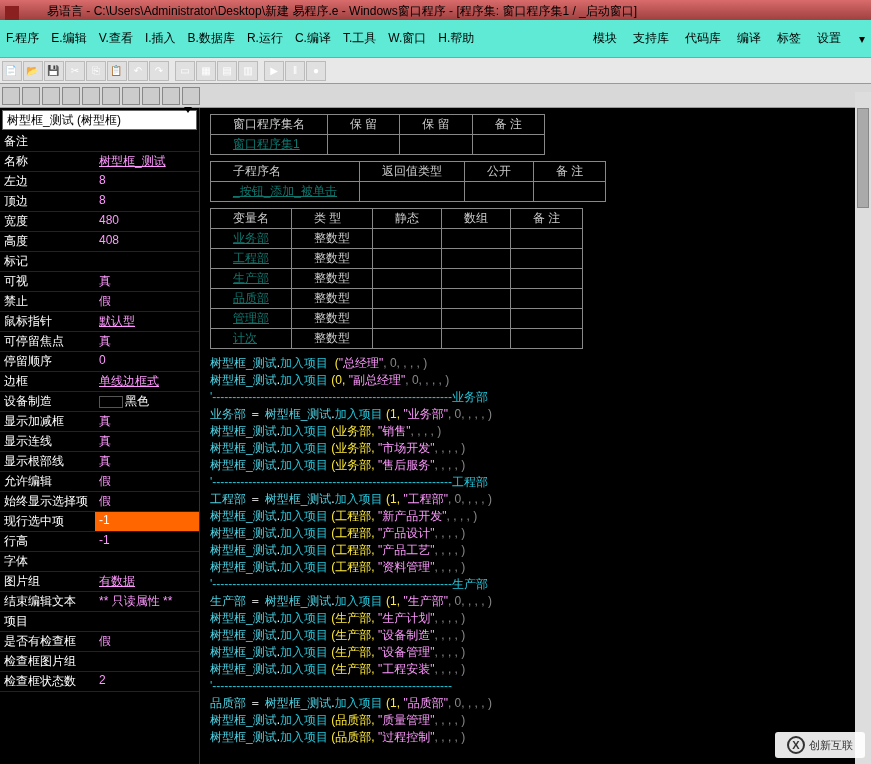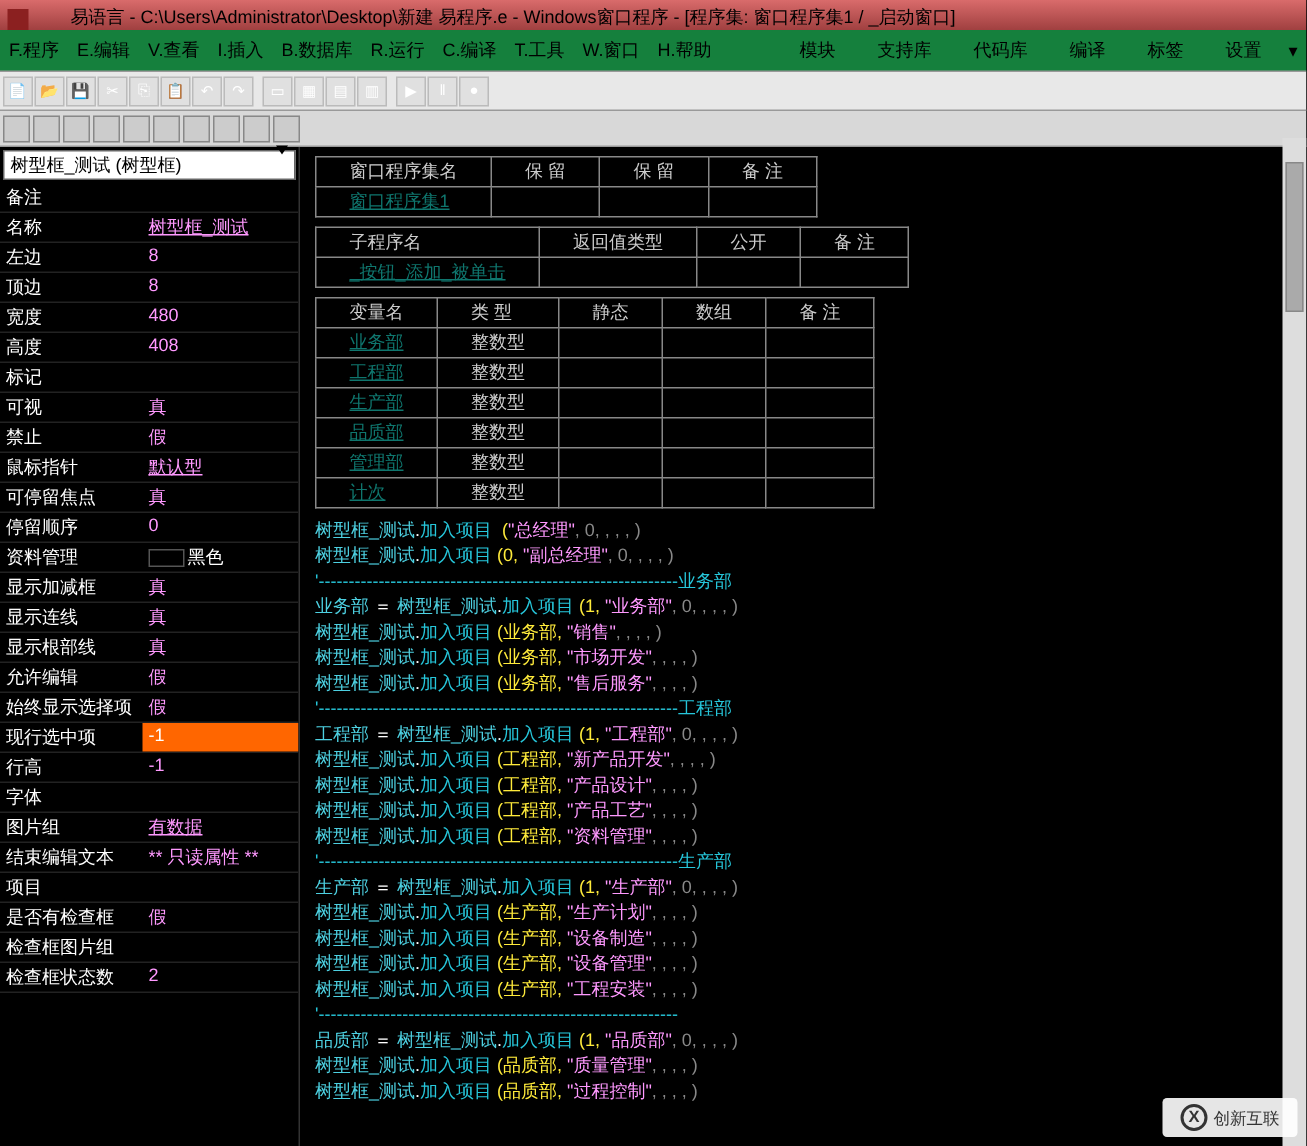--- a/index.html
+++ b/index.html
@@ -1,22 +1,22 @@
 <!DOCTYPE html>
 <html><head>
 <meta charset="utf-8">
 <style>
 * { margin:0; padding:0; box-sizing:border-box; }
 body { width:871px; height:764px; font-family:"Microsoft YaHei","SimSun",sans-serif; font-size:12px; background:#000; color:#fff; overflow:hidden; position:relative; }
 .titlebar { height:20px; background:linear-gradient(to bottom,#d96b6b,#a04040); display:flex; align-items:flex-end; padding:0 5px; color:#000;gap:24px; }
 .titlebar .icon { width:14px; height:14px; background:#8b2020; margin-right:4px; }
-.menubar { height:28px; background:#15803d; display:flex; align-items:center; color:#000; border-bottom:1px solid #999; }
+.menubar { height:38px; background:#5eead4; display:flex; align-items:center; color:#000; border-bottom:1px solid #999; }
 .menubar .left { display:flex; gap:0; }
 .menubar span { padding:2px 6px; cursor:default; }
-.menubar .right { margin-left:auto; display:flex; gap:12px; }
+.menubar .right { margin-left:auto; display:flex; gap:0; }
 .menubar .right span { padding:2px 8px; }
 .menubar .gear { margin-left:4px; }
 .toolbar { height:26px; background:#e8e8e8; border-bottom:1px solid #999; display:flex; align-items:center; gap:1px; padding:0 2px; }
 .toolbar .btn { width:20px; height:20px; background:#e0e0e0; border:1px solid #bbb; display:flex; align-items:center; justify-content:center; font-size:10px; }
 .toolbar .sep { width:4px; }
 .toolbar2 { height:24px; background:#d8d8d8; border-bottom:1px solid #999; display:flex; align-items:center; gap:2px; padding:0 2px; }
 .toolbar2 .btn2 { width:18px; height:18px; border:1px solid #888; background:#ccc; }
 .main { display:flex; height:calc(764px - 20px - 22px - 26px - 24px); }
 .sidebar { width:200px; background:#000; border-right:1px solid #333; display:flex; flex-direction:column; }
 .dropdown { background:#fff; color:#000; height:20px; margin:2px; border:1px solid #666; display:flex; align-items:center; padding:0 4px; font-size:12px; }
@@ -190,21 +190,25 @@
         </div>
         <div class="proprow">
           <div class="propname">可停留焦点</div>
           <div class="propval pink">真</div>
         </div>
         <div class="proprow">
           <div class="propname">停留顺序</div>
           <div class="propval pink">0</div>
         </div>
         <div class="proprow">
-          <div class="propname">资料管理</div>
+          <div class="propname">边框</div>
+          <div class="propval pink underline">单线边框式</div>
+        </div>
+        <div class="proprow">
+          <div class="propname">设备制造</div>
           <div class="propval"><span class="swatch" style="background:#000"></span>黑色</div>
         </div>
         <div class="proprow">
           <div class="propname">显示加减框</div>
           <div class="propval pink">真</div>
         </div>
         <div class="proprow">
           <div class="propname">显示连线</div>
           <div class="propval pink">真</div>
         </div>

